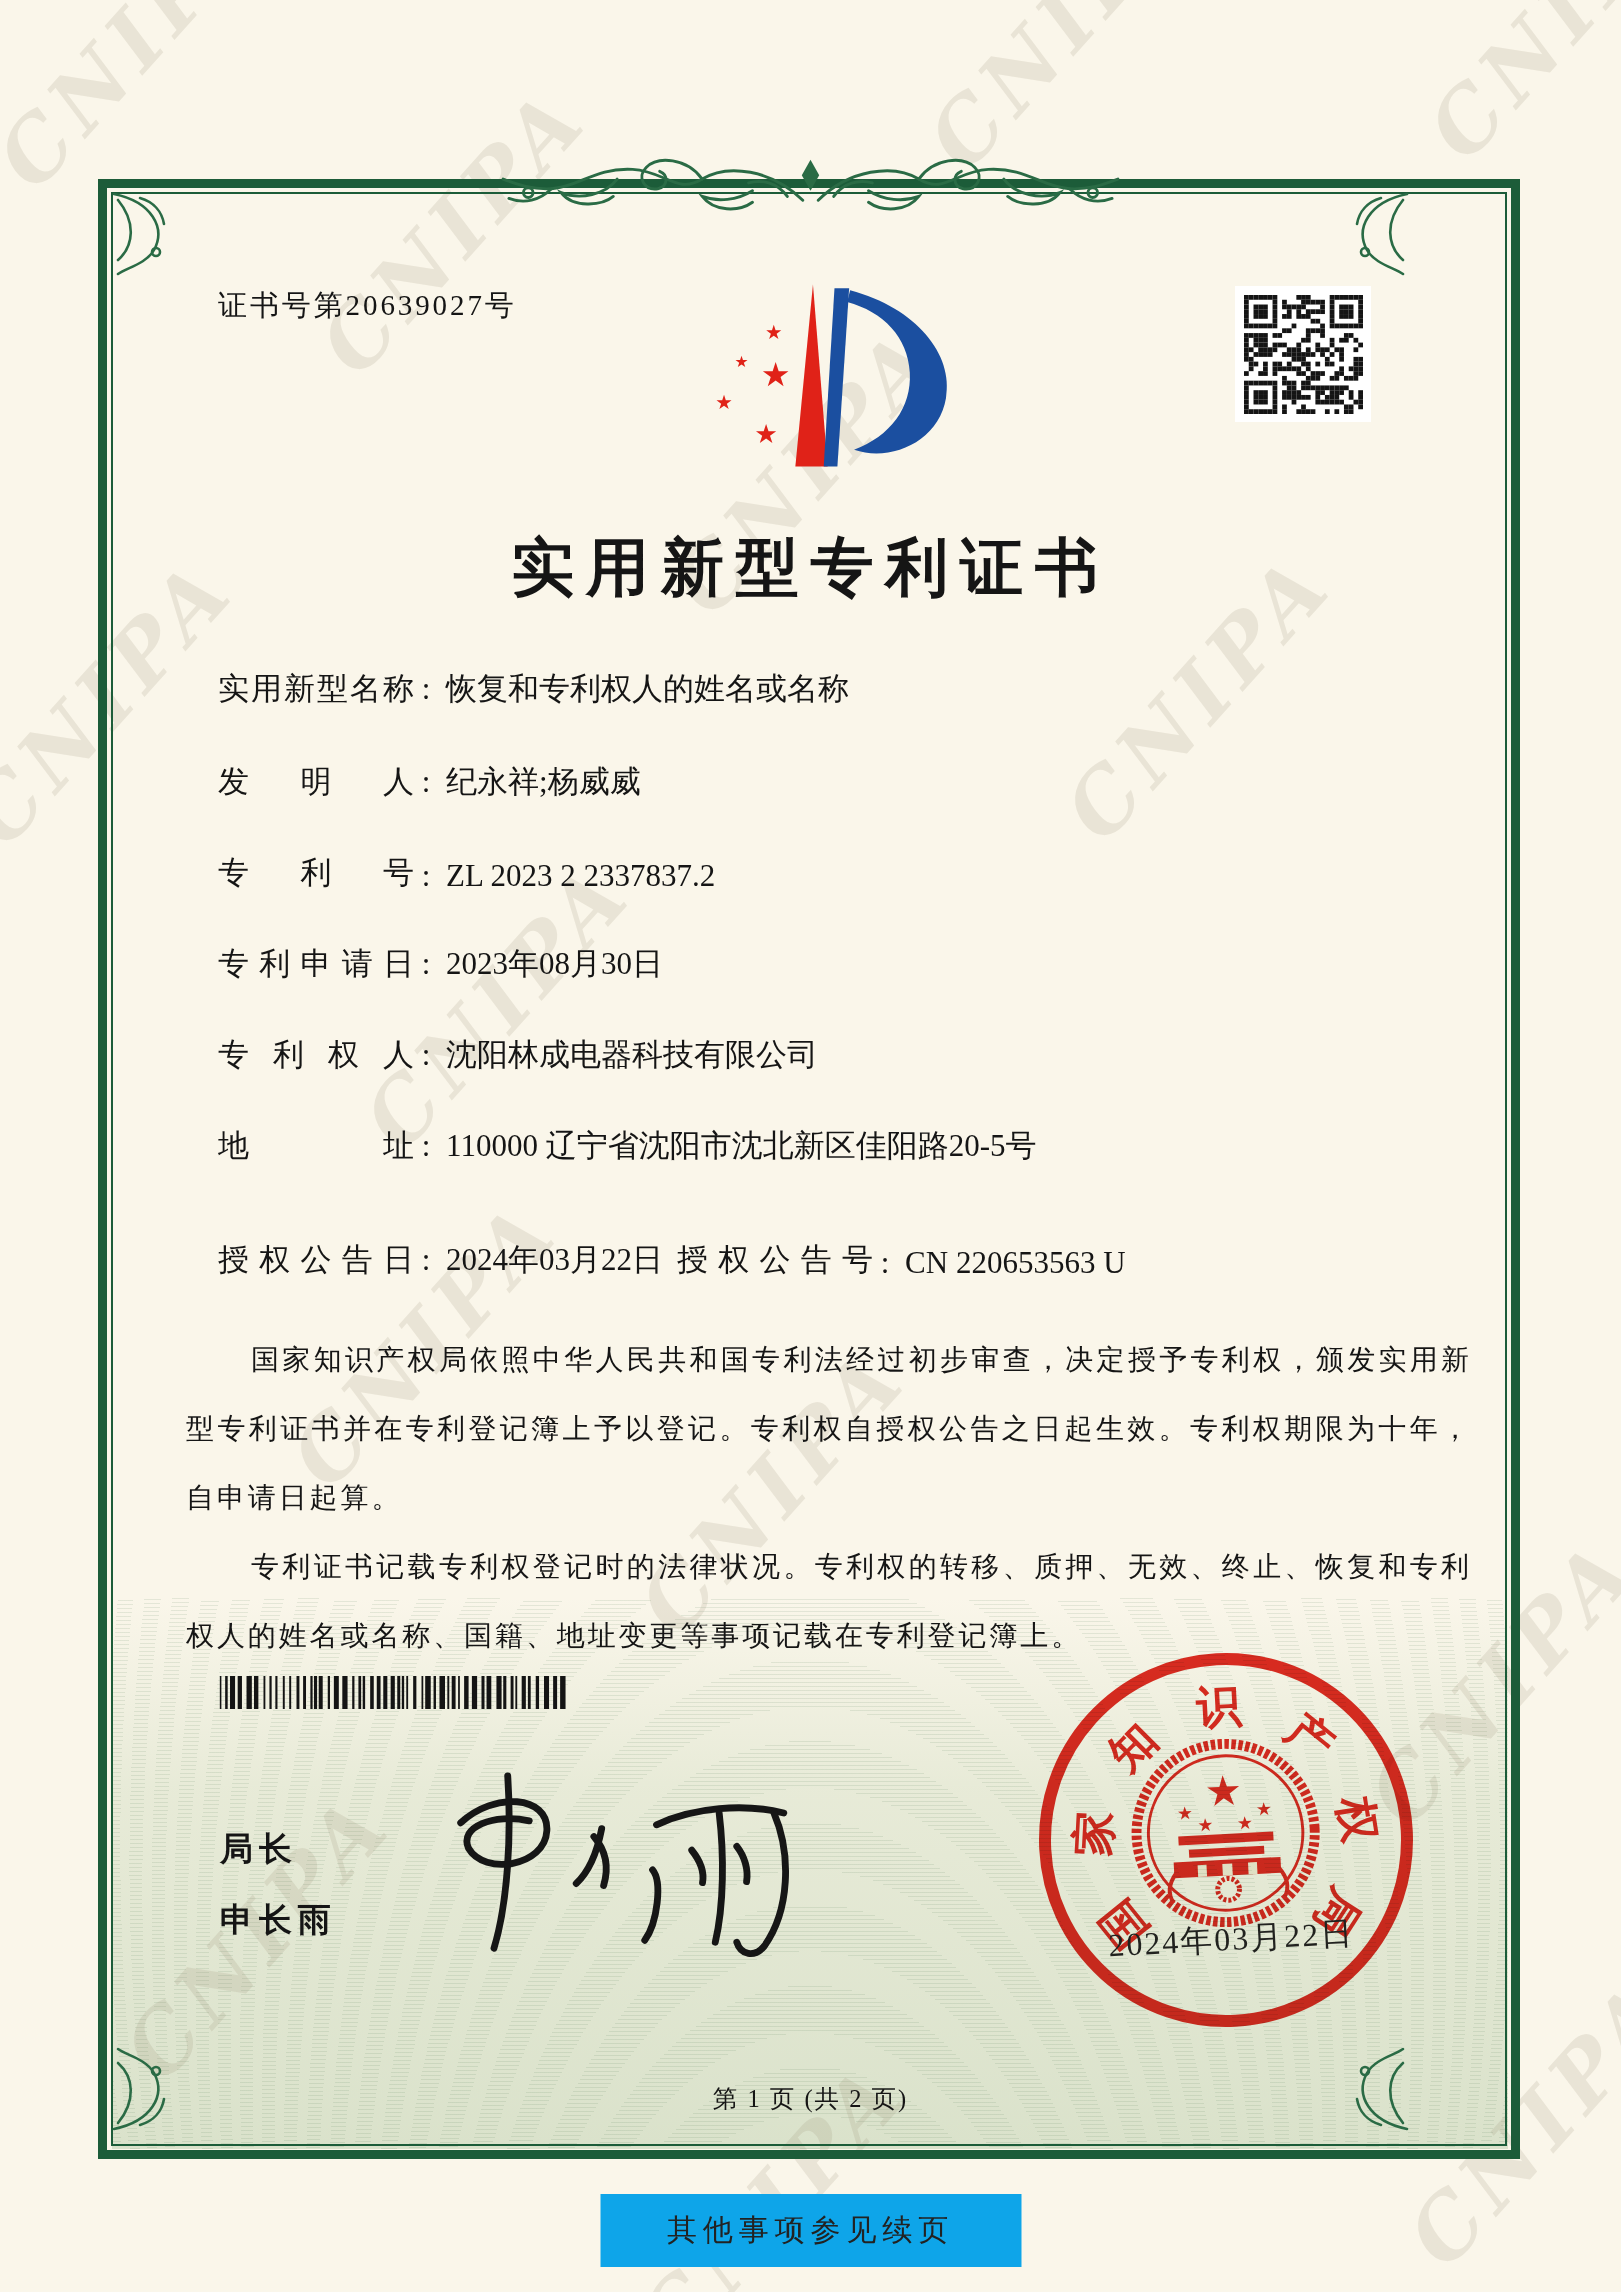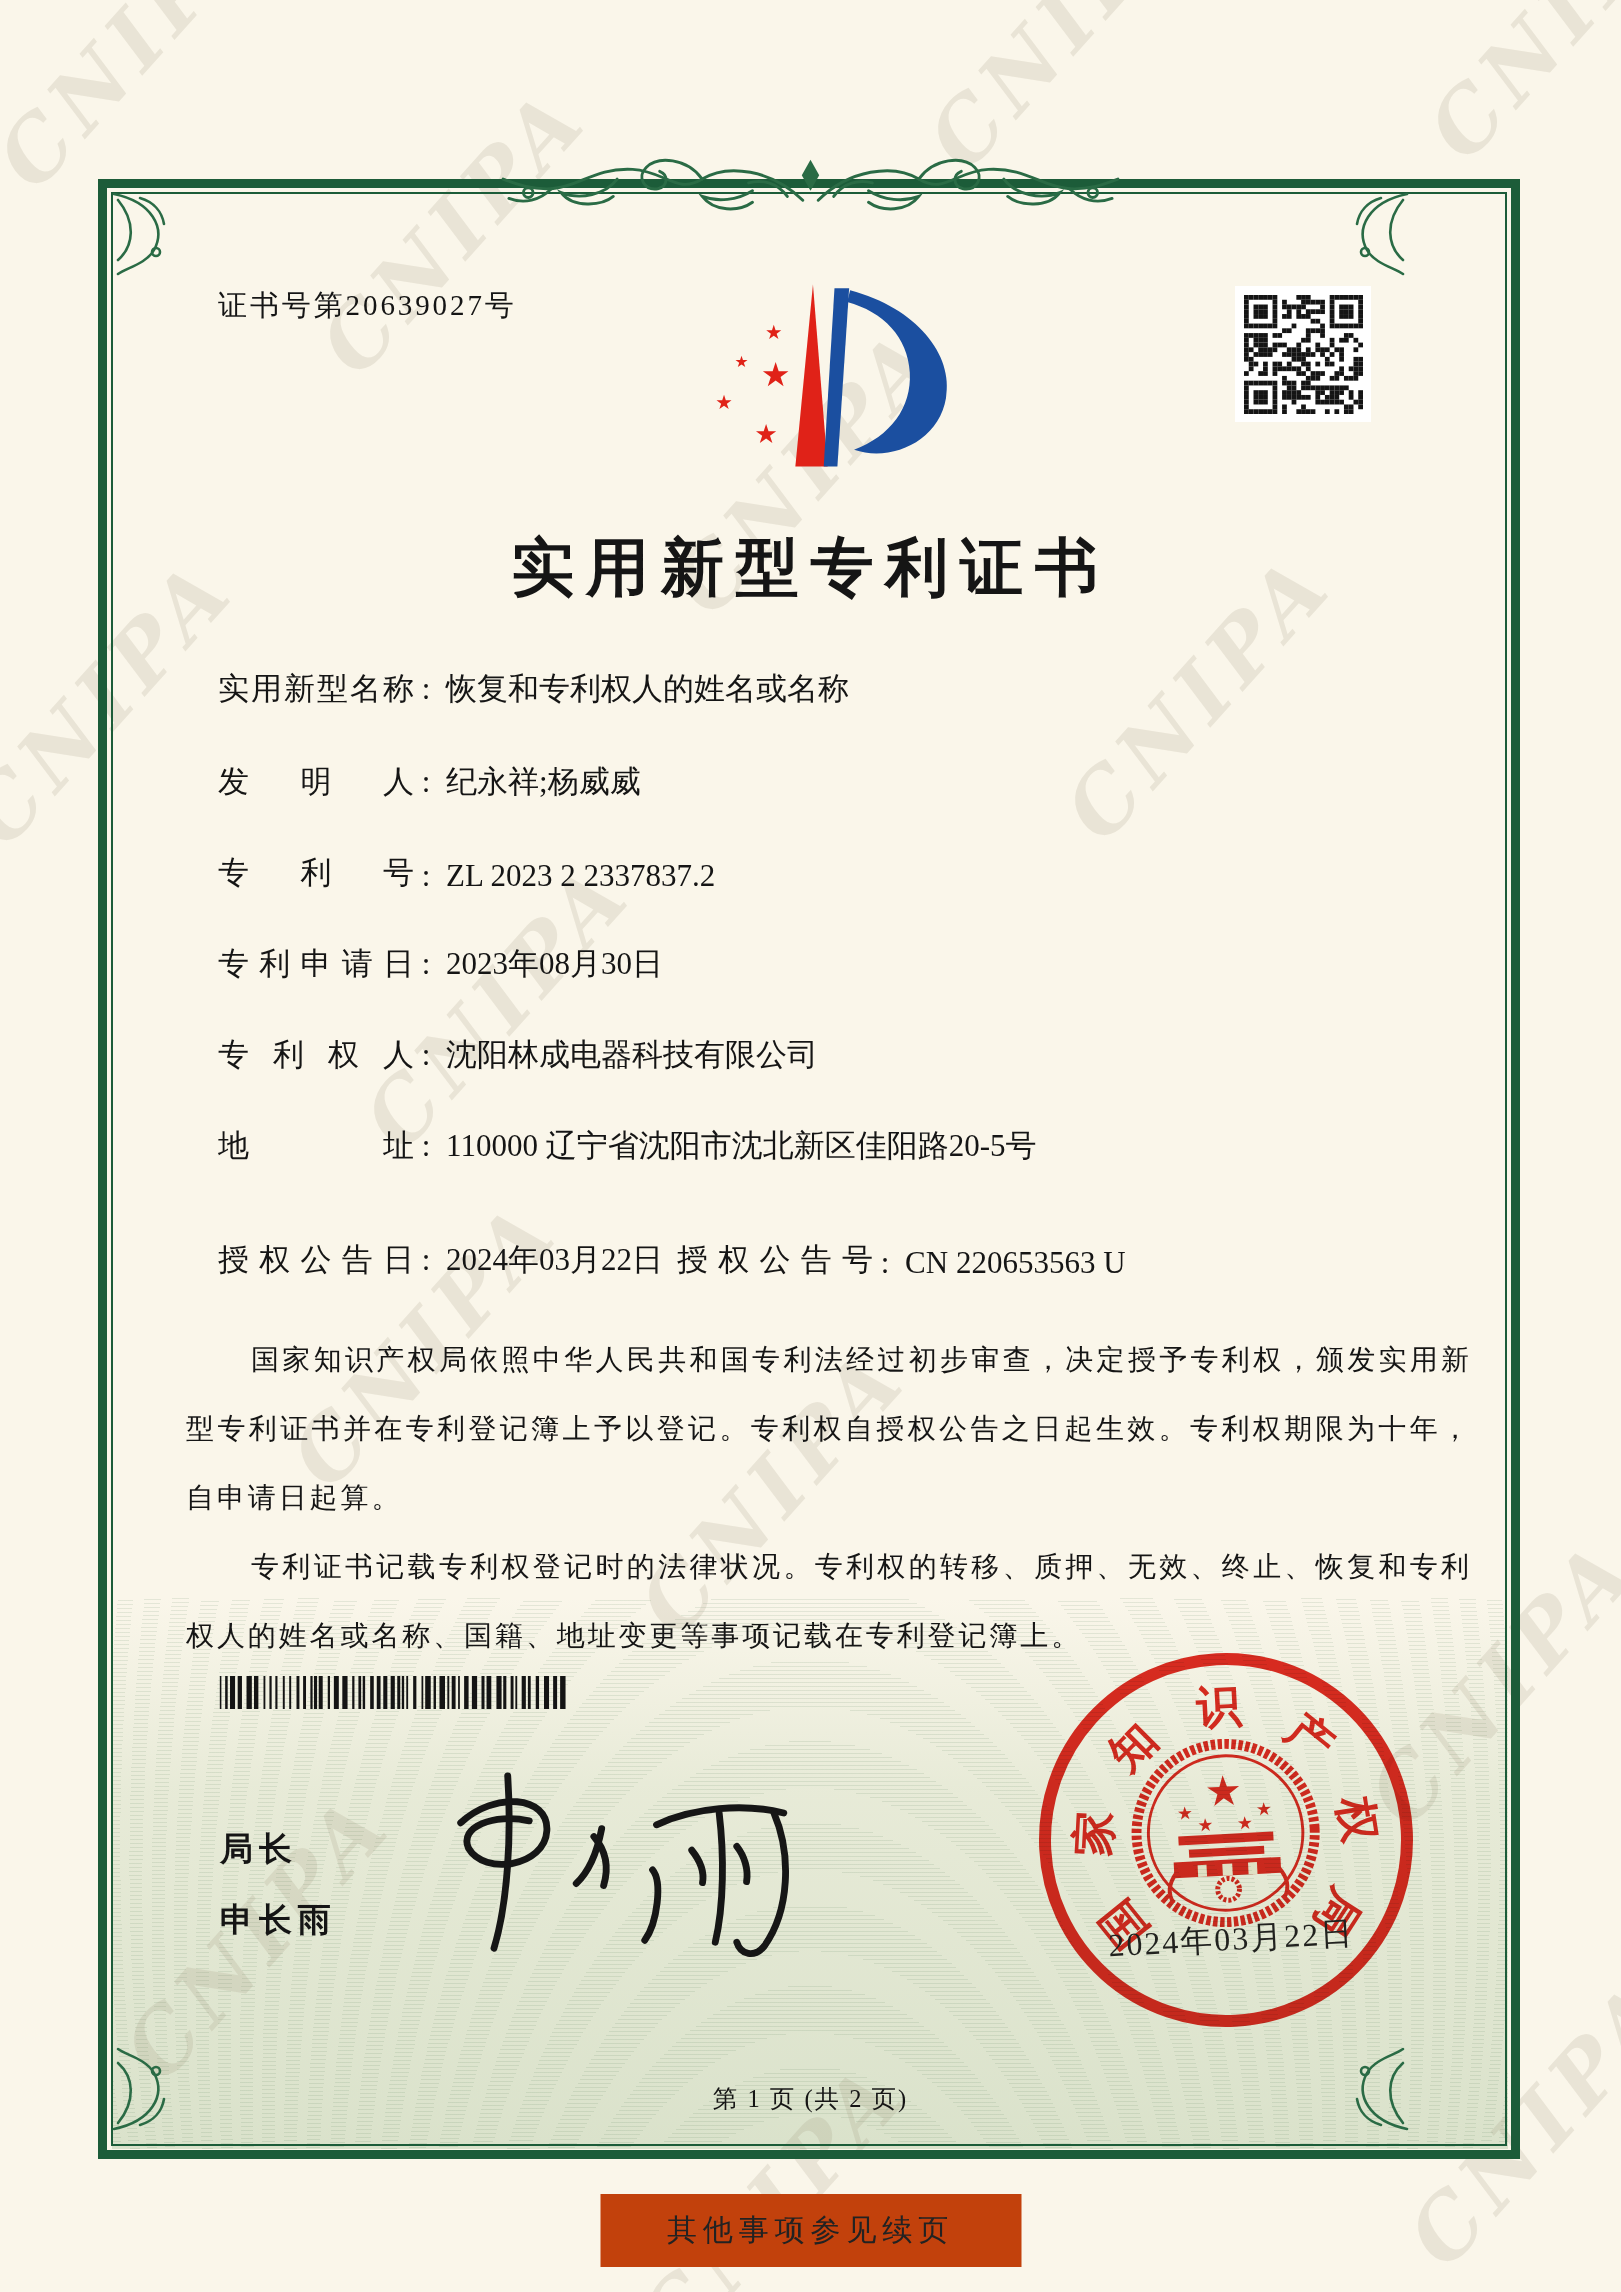--- a/index.html
+++ b/index.html
@@ -47,21 +47,21 @@
   .seal-char{position:absolute;left:50%;top:50%;width:51px;height:51px;margin:-25.5px 0 0 -25.5px;
              display:flex;align-items:center;justify-content:center;
              transform:rotate(var(--a)) translateY(-133px);
              font-size:45px;font-weight:700;color:#df2015;}
   .seal-emblem{position:absolute;left:50%;top:48%;transform:translate(-50%,-50%);}
   .seal-date{position:absolute;left:0;right:0;top:265px;text-align:center;
              font-size:32px;letter-spacing:2px;color:#171717;}
   .pageno{position:absolute;left:0;right:0;top:2082px;text-align:center;font-size:24.5px;
           letter-spacing:2px;z-index:4;}
   .contbox{position:absolute;left:50%;top:2194px;transform:translateX(-50%);width:421px;height:73px;
-           background:#c2410c;display:flex;align-items:center;justify-content:center;z-index:4;
+           background:#0ea5e9;display:flex;align-items:center;justify-content:center;z-index:4;
            font-size:30px;letter-spacing:5.9px;color:#222;}
 </style>
 </head>
 <body>
 
 <div class="page">
 
   <span class="wm" style="left:-44px;top:-4.9px">CNIPA</span>
   <span class="wm" style="left:279px;top:181px">CNIPA</span>
   <span class="wm" style="left:887px;top:-24.5px">CNIPA</span>

